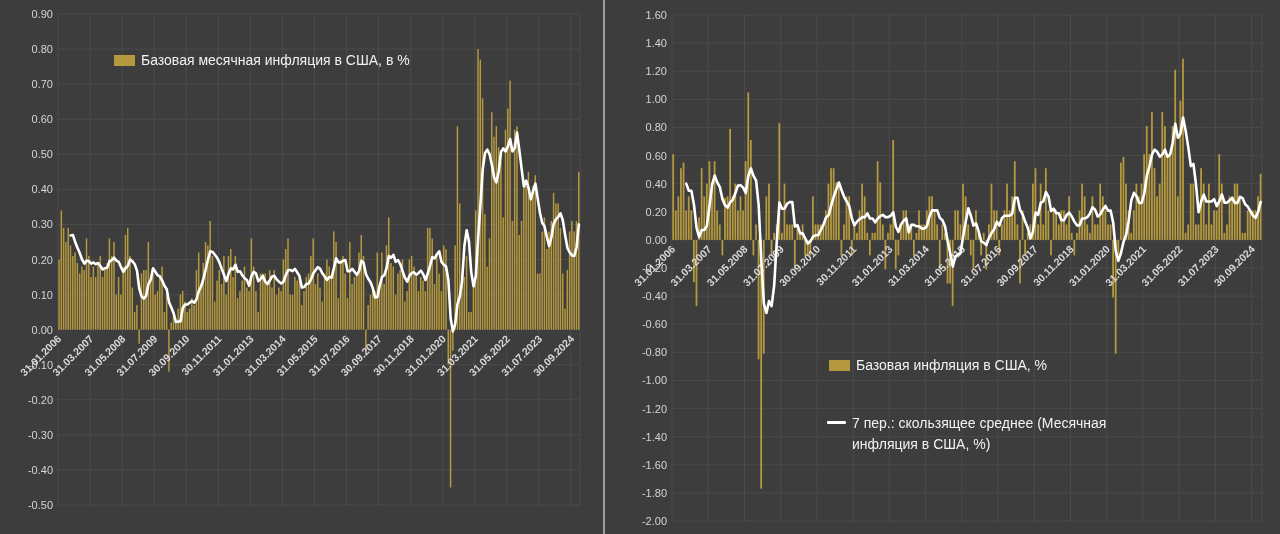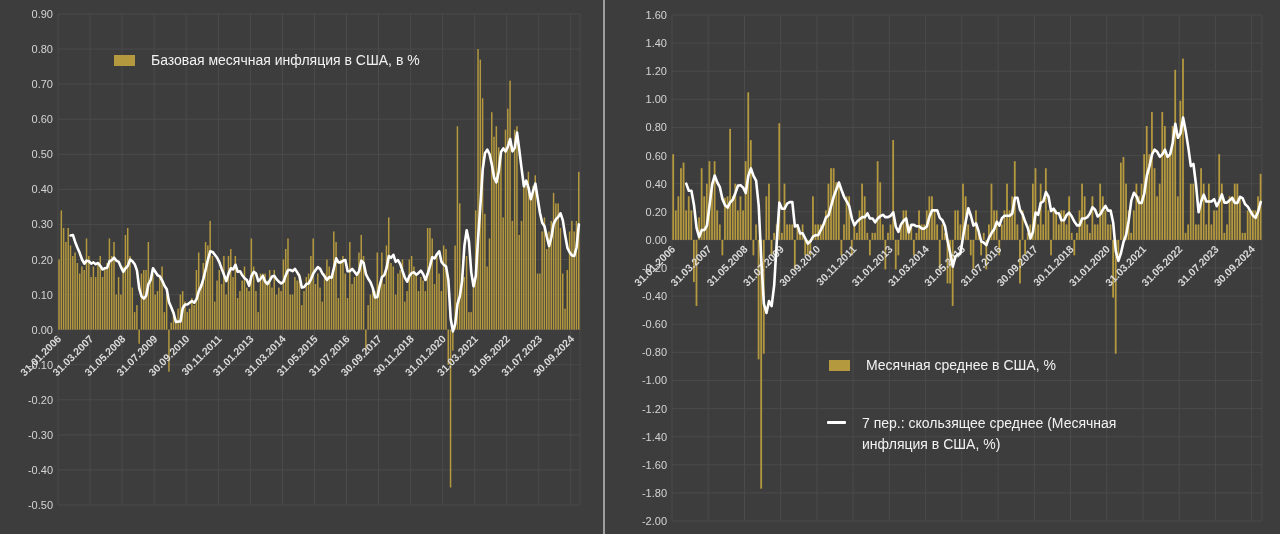--- a/index.html
+++ b/index.html
@@ -5,21 +5,21 @@
   html,body{margin:0;padding:0;background:#3d3d3d;}
   .stage{position:relative;width:1280px;height:534px;overflow:hidden;
          font-family:"Liberation Sans",sans-serif;background:#3d3d3d;}
   .panel{position:absolute;top:0;height:534px;}
   #panel-left{left:0;width:603px;}
   #panel-right{left:605px;width:675px;}
   .divider{position:absolute;left:603px;top:0;width:2px;height:534px;background:#9e9e9e;}
   .chart-svg{position:absolute;left:0;top:0;}
   .tick{fill:#d4d4d4;font-size:11px;font-family:"Liberation Sans",sans-serif;}
   .xtick{fill:#d9d9d9;font-size:10.5px;font-weight:bold;font-family:"Liberation Sans",sans-serif;}
-  .legend{position:absolute;display:flex;align-items:center;gap:16px;color:#f2f2f2;font-size:14px;}
+  .legend{position:absolute;display:flex;align-items:center;gap:6px;color:#f2f2f2;font-size:14px;}
   .swatch{width:21px;height:11px;flex:0 0 auto;}
   .line-swatch{width:19px;height:3px;flex:0 0 auto;border-radius:1px;}
   #legend-left{left:114px;top:52px;}
   #legend-right-bar{left:224px;top:357px;}
   #legend-right-line{left:222px;top:413px;align-items:flex-start;}
   #legend-right-line .line-swatch{margin-top:8px;}
   #legend-right-line .lbl{width:318px;line-height:1.5;}
 </style>
 </head>
 <body>
@@ -651,21 +651,21 @@
           <text class="xtick" transform="translate(578.2,249.9) rotate(-45)" text-anchor="end">31.05.2022</text>
           <text class="xtick" transform="translate(614.4,249.9) rotate(-45)" text-anchor="end">31.07.2023</text>
           <text class="xtick" transform="translate(650.6,249.9) rotate(-45)" text-anchor="end">30.09.2024</text>
         </g>
         <g>
           <polyline points="81.23,183.67 83.82,190.69 86.41,190.69 89.00,204.98 91.58,227.94 94.17,237.08 96.76,230.05 99.35,230.05 101.93,225.60 104.52,205.45 107.11,184.84 109.70,175.47 112.29,182.50 114.87,187.18 117.46,199.13 120.05,205.22 122.64,207.56 125.22,202.17 127.81,199.83 130.40,193.04 132.99,185.54 135.57,185.31 138.16,187.65 140.75,193.04 143.34,175.70 145.93,168.44 148.51,175.94 151.10,180.62 153.69,205.45 156.28,260.04 158.86,303.61 161.45,312.98 164.04,301.03 166.63,306.18 169.21,285.10 171.80,241.06 174.39,202.64 176.98,208.73 179.57,208.73 182.15,203.58 184.74,202.17 187.33,202.17 189.92,226.54 192.50,225.13 195.09,233.33 197.68,233.33 200.27,238.48 202.86,243.64 205.44,241.29 208.03,236.61 210.62,235.20 213.21,235.20 215.79,230.05 218.38,224.90 220.97,217.40 223.56,215.29 226.14,205.92 228.73,196.55 231.32,189.52 233.91,182.50 236.50,189.99 239.08,196.79 241.67,201.47 244.26,206.16 246.85,218.34 249.43,225.36 252.02,221.62 254.61,219.27 257.20,217.17 259.79,217.17 262.37,213.42 264.96,218.57 267.55,218.57 270.14,222.32 272.72,218.57 275.31,216.23 277.90,214.82 280.49,217.17 283.07,217.17 285.66,215.76 288.25,212.25 290.84,226.77 293.43,231.92 296.01,224.43 298.60,220.68 301.19,218.34 303.78,232.39 306.36,224.90 308.95,224.90 311.54,226.30 314.13,226.30 316.71,228.64 319.30,228.64 321.89,226.30 324.48,216.46 327.07,210.37 329.65,210.37 332.24,210.37 334.83,217.87 337.42,220.21 340.00,226.30 342.59,240.83 345.18,253.01 347.77,266.59 350.36,256.76 352.94,254.41 355.53,253.01 358.12,236.38 360.71,221.85 363.29,208.26 365.88,215.76 368.47,225.60 371.06,223.26 373.64,231.46 376.23,241.29 378.82,242.70 381.41,245.04 384.00,237.55 386.58,233.10 389.17,229.35 391.76,221.85 394.35,225.60 396.93,218.10 399.52,215.76 402.11,215.76 404.70,215.76 407.29,213.42 409.87,197.72 412.46,197.72 415.05,209.90 417.64,214.35 420.22,221.85 422.81,227.94 425.40,238.48 427.99,231.69 430.57,212.48 433.16,214.82 435.75,202.88 438.34,201.47 440.93,192.10 443.51,196.55 446.10,211.07 448.69,208.73 451.28,213.18 453.86,213.18 456.45,220.21 459.04,220.21 461.63,215.06 464.21,212.71 466.80,216.46 469.39,221.62 471.98,225.36 474.57,225.36 477.15,218.57 479.74,218.57 482.33,217.17 484.92,213.42 487.50,207.33 490.09,209.67 492.68,216.46 495.27,214.35 497.86,209.67 500.44,205.92 503.03,210.61 505.62,210.61 508.21,222.79 510.79,251.13 513.38,260.97 515.97,253.01 518.56,241.76 521.14,234.97 523.73,220.45 526.32,200.30 528.91,192.80 531.50,196.32 534.08,202.88 536.67,202.88 539.26,193.51 541.85,175.70 544.43,166.33 547.02,154.38 549.61,149.70 552.20,151.81 554.79,156.73 557.37,154.38 559.96,149.70 562.55,156.73 565.14,154.38 567.72,142.67 570.31,123.70 572.90,137.75 575.49,133.54 578.07,117.61 580.66,130.72 583.25,147.12 585.84,166.10 588.43,163.99 591.01,184.60 593.60,212.25 596.19,201.47 598.78,194.68 601.36,201.47 603.95,201.47 606.54,201.47 609.13,199.13 611.71,206.16 614.30,201.24 616.89,194.44 619.48,202.64 622.07,202.64 624.65,200.30 627.24,197.96 629.83,202.88 632.42,202.88 635.00,196.79 637.59,198.19 640.18,204.28 642.77,206.62 645.36,211.07 647.94,215.53 650.53,217.87 653.12,211.78 655.71,201.94" fill="none" stroke="#ffffff" stroke-width="2.6" stroke-linejoin="round" stroke-linecap="round"></polyline>
         </g>
       </svg>
     <div class="legend" id="legend-right-bar">
       <span class="swatch" style="background-color: rgb(181, 153, 63);"></span>
-      <span class="lbl">Месячная среднее в США, %</span>
+      <span class="lbl">Базовая инфляция в США, %</span>
     </div>
     <div class="legend" id="legend-right-line">
       <span class="line-swatch" style="background-color: rgb(255, 255, 255);"></span>
       <span class="lbl">7 пер.: скользящее среднее (Месячная инфляция в США, %)</span>
     </div>
   </div>
 
 </div>
 
 </body></html>

